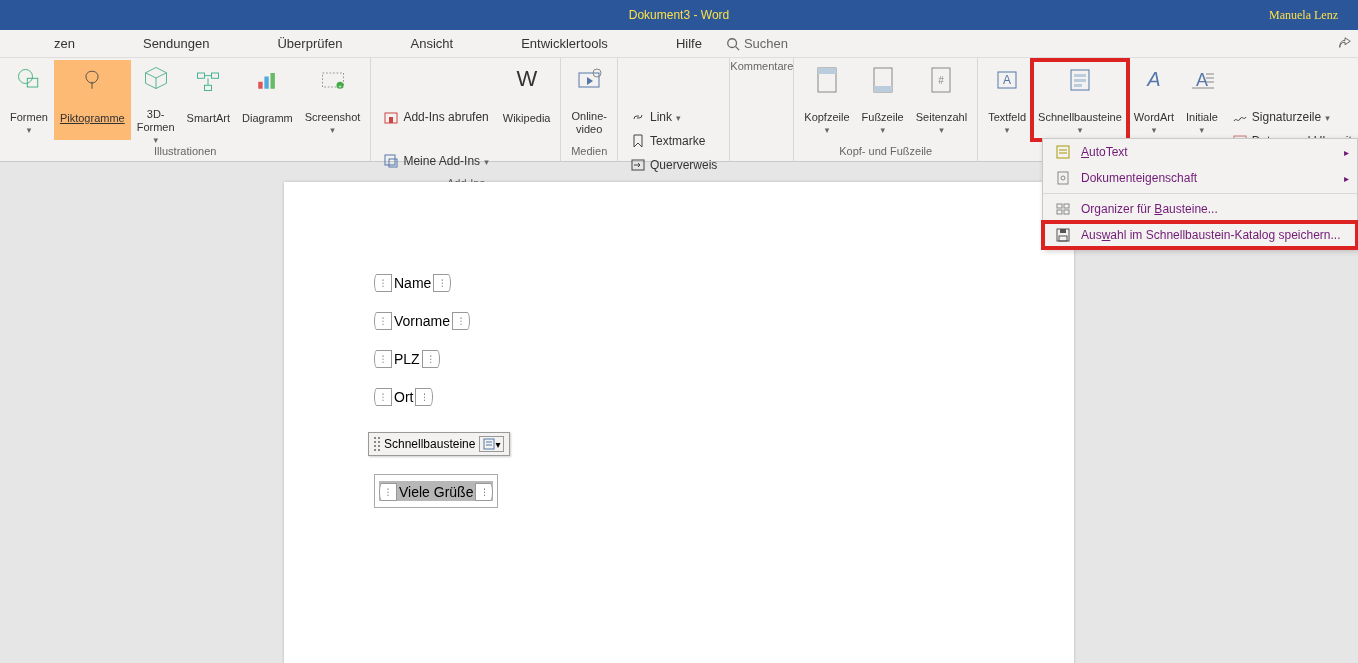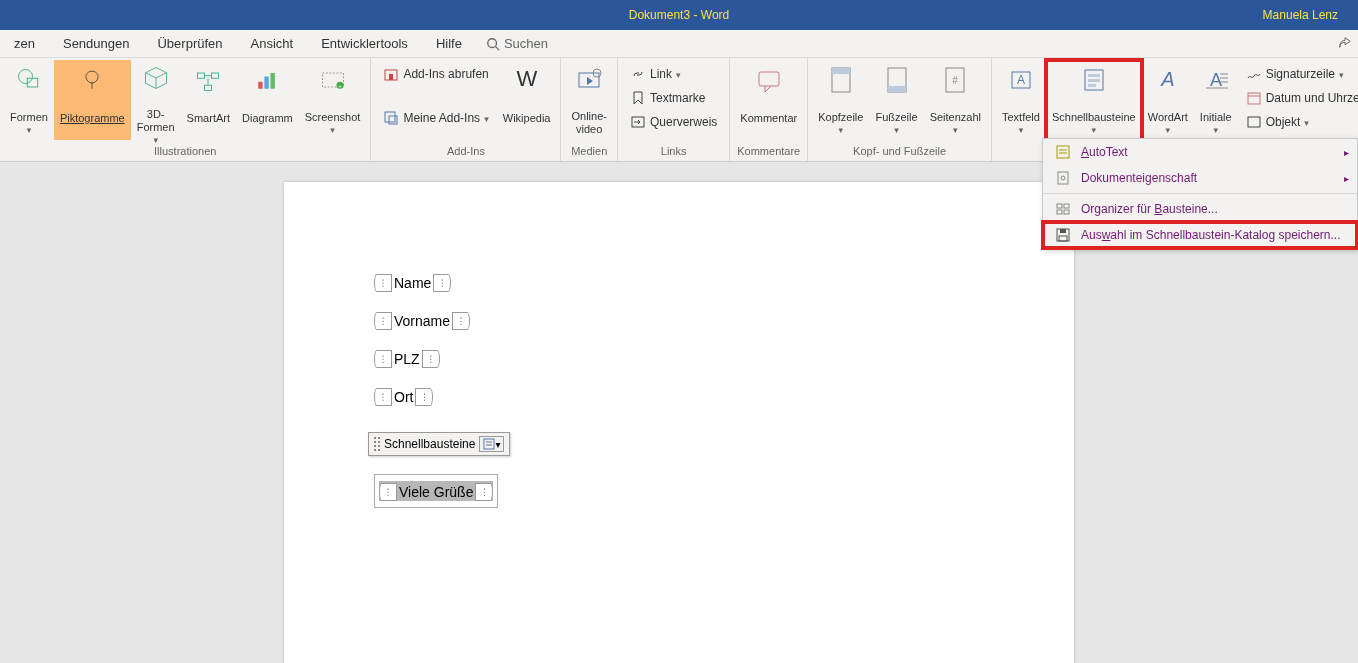--- a/index.html
+++ b/index.html
@@ -1,39 +1,39 @@
 <!DOCTYPE html>
 <html><head>
 <meta charset="utf-8">
 <style>
 * { margin: 0; padding: 0; box-sizing: border-box; font-family: "Segoe UI", Tahoma, sans-serif; }
 body { background: #e6e6e6; width: 1358px; height: 663px; overflow: hidden; }
 
 .title-bar { background: #2b579a; height: 30px; display: flex; align-items: center; color: #fde047; font-size: 12px; position: relative; }
 .title-text { position: absolute; left: 50%; transform: translateX(-50%); }
-.user-name { position: absolute; right: 20px; }
+.user-name { position: absolute; right: 20px; font-family: Liberation Serif, serif; }
 
 .tabs-row { height: 28px; background: #f3f2f1; display: flex; align-items: center; border-bottom: 1px solid #ddd; position: relative; }
-.tab { padding: 0 14px; font-size: 13px; color: #333; cursor: pointer; height: 100%; display: flex; align-items: center; }
+.tab { padding: 0 14px; font-size: 13px; color: #333; cursor: pointer; height: 100%; display: flex; align-items: center; margin-left: 40px; }
 .search-wrap { display: flex; align-items: center; margin-left: 10px; color: #666; font-size: 13px; }
 .search-wrap svg { margin-right: 4px; }
 .share-icon { position: absolute; right: 6px; top: 6px; }
 
 .ribbon { height: 104px; background: #f3f2f1; display: flex; border-bottom: 1px solid #c9c9c9; }
 .group { display: flex; flex-direction: column; border-right: 1px solid #d8d8d8; }
 .group-body { flex: 1; display: flex; align-items: flex-start; padding: 2px 4px 0 4px; }
 .group-label { font-size: 11px; color: #666; text-align: center; padding: 2px 0 4px 0; }
 
 .big-btn { display: flex; flex-direction: column; align-items: center; justify-content: flex-start; padding: 4px 6px; font-size: 11px; color: #333; min-width: 42px; cursor: pointer; text-align: center; line-height: 1.2; position: relative; height: 80px; }
 .big-btn.active { background: #fdba74; text-decoration: underline; }
 .btn-icon { height: 32px; display: flex; align-items: center; justify-content: center; margin-bottom: 2px; }
 .btn-label { margin-top: 14px; }
 .drop-arrow { font-size: 9px; color: #666; margin-top: 1px; }
 
-.small-btn-col { display: flex; flex-direction: column; justify-content: center; padding: 2px 4px; }
+.small-btn-col { display: flex; flex-direction: column; justify-content: center; padding: 2px 4px; margin-top: 43px; }
 .small-btn { display: flex; align-items: center; font-size: 12px; color: #333; padding: 2px 4px; cursor: pointer; white-space: nowrap; height: 24px; }
 .small-btn svg, .small-btn .glyph { margin-right: 4px; }
 
 .highlight-red { outline: 4px solid #d22; outline-offset: -2px; }
 
 .document-area { background: #e6e6e6; height: calc(663px - 30px - 28px - 104px); padding: 20px 0; display: flex; justify-content: center; overflow: hidden; }
 .page { background: #fff; width: 790px; height: 1000px; box-shadow: 0 0 3px rgba(0,0,0,0.2); padding: 90px 90px; position: relative; }
 
 .field-row { margin-bottom: 18px; }
 .cc { display: inline-flex; align-items: center; }
@@ -225,31 +225,20 @@
               <path d="M4 8 L10 8 M8 6 L10 8 L8 10" fill="none" stroke="#444"></path>
             </svg>
             <span>Querverweis</span>
           </div>
       </div>
     </div>
     <div class="group-label">Links</div>
   </div>
 
   <div class="group">
-    <div class="group-body">
-      <div class="big-btn">
-        <div class="btn-icon">
-            <svg width="28" height="28">
-              <rect x="4" y="6" width="20" height="14" rx="2" fill="none" stroke="#c77"></rect>
-              <path d="M10 20 L10 26 L16 20" fill="none" stroke="#c77"></path>
-            </svg>
-          </div>
-        <div class="btn-label">Kommentar</div>
-      </div>
-    </div>
     <div class="group-label">Kommentare</div>
   </div>
 
   <div class="group">
     <div class="group-body">
       <div class="big-btn">
         <div class="btn-icon">
             <svg width="24" height="28">
               <rect x="3" y="2" width="18" height="24" fill="none" stroke="#888"></rect>
               <rect x="3" y="2" width="18" height="6" fill="#bcd"></rect>

